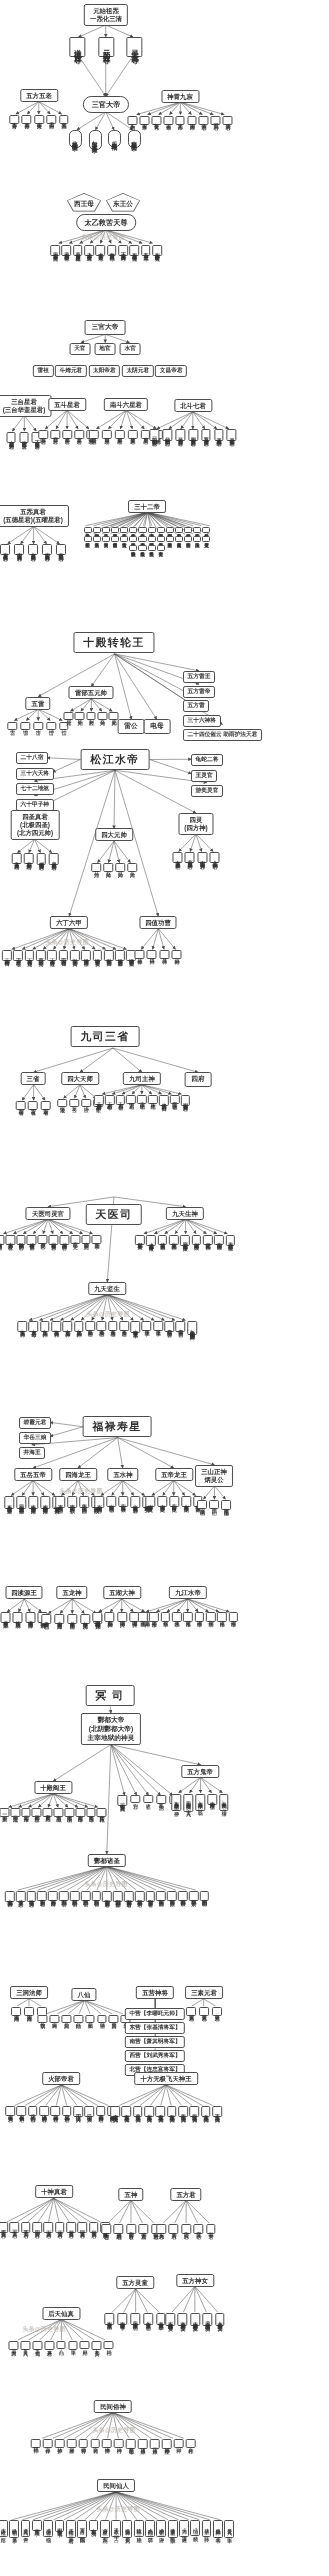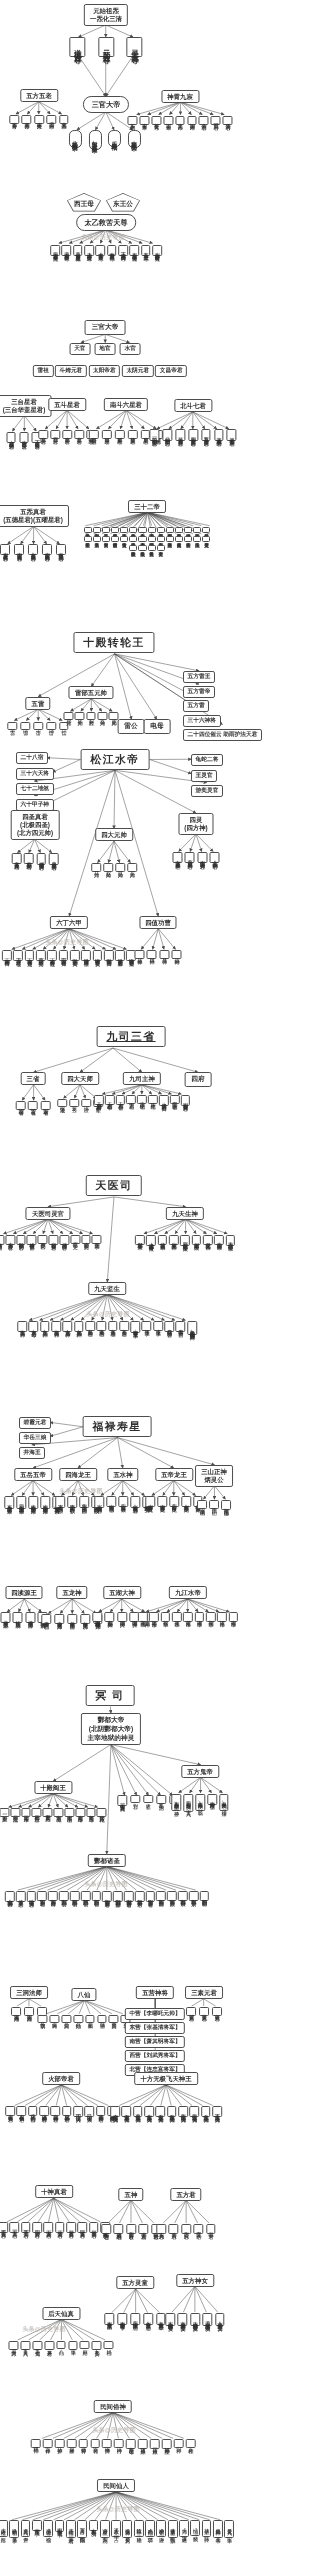--- a/index.html
+++ b/index.html
@@ -744,21 +744,21 @@
     </div>
     <div class="cluster" style="left: 158px; top: 916px; transform: translateX(-50%);">
       <div class="box hp" id="sizhigongcao_p">四值功曹</div>
       <div class="kids" style="gap: 2.6px; margin-top: 20.6px;">
         <div class="box v" id="sizhigongcao_c0">值年神</div>
         <div class="box v" id="sizhigongcao_c1">值日神</div>
         <div class="box v" id="sizhigongcao_c2">值月神</div>
         <div class="box v" id="sizhigongcao_c3">值时神</div>
       </div>
     </div>
-    <div class="cluster" style="left: 131px; top: 1026px; transform: translateX(-50%); text-decoration: underline;">
+    <div class="cluster" style="left: 105px; top: 1026px; transform: translateX(-50%);">
       <div class="box big" id="jiusi_p">九司三省</div>
     </div>
     <div class="cluster" style="left: 33px; top: 1072px; transform: translateX(-50%);">
       <div class="box hp" id="sansheng_p">三省</div>
       <div class="kids" style="gap: 2.6px; margin-top: 15.5px;">
         <div class="box v" id="sansheng_c0">雷霆都省</div>
         <div class="box v" id="sansheng_c1">雷霆玄省</div>
         <div class="box v" id="sansheng_c2">雷霆泰省</div>
       </div>
     </div>
@@ -781,21 +781,21 @@
         <div class="box v" id="jiusizhushen_c4">玉枢使相</div>
         <div class="box v" id="jiusizhushen_c5">斗枢上相</div>
         <div class="box v" id="jiusizhushen_c6">上清司命玉府右卿</div>
         <div class="box v" id="jiusizhushen_c7">五雷院使君</div>
         <div class="box v" id="jiusizhushen_c8">雷霆都司元命真君</div>
       </div>
     </div>
     <div class="cluster" style="left: 198px; top: 1072px; transform: translateX(-50%);">
       <div class="box hbig" id="sifu_p">四府</div>
     </div>
-    <div class="cluster" style="left: 114px; top: 1175px; transform: translateX(-50%);">
+    <div class="cluster" style="left: 114px; top: 1204px; transform: translateX(-50%);">
       <div class="box big" id="tianyi_p">天医司</div>
     </div>
     <div class="cluster" style="left: 48px; top: 1207px; transform: translateX(-50%);">
       <div class="box hp" id="tianyilingguan_p">天医司灵官</div>
       <div class="kids" style="gap: 1px; margin-top: 14.4px;">
         <div class="box v" id="tianyilingguan_c0">天医尚药灵官</div>
         <div class="box v" id="tianyilingguan_c1">主办形候灵官</div>
         <div class="box v" id="tianyilingguan_c2">随病制药灵官</div>
         <div class="box v" id="tianyilingguan_c3">修合锻炼灵官</div>
         <div class="box v" id="tianyilingguan_c4">敷药灵官</div>

